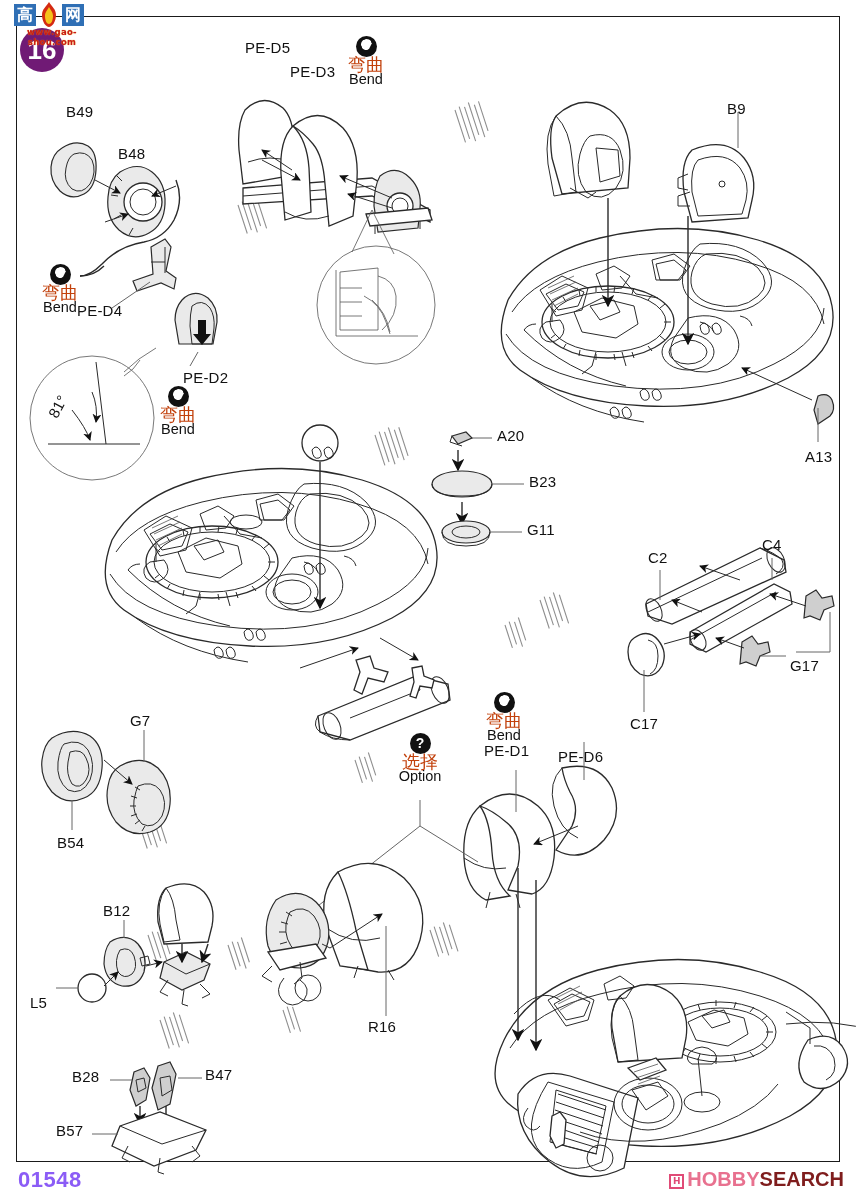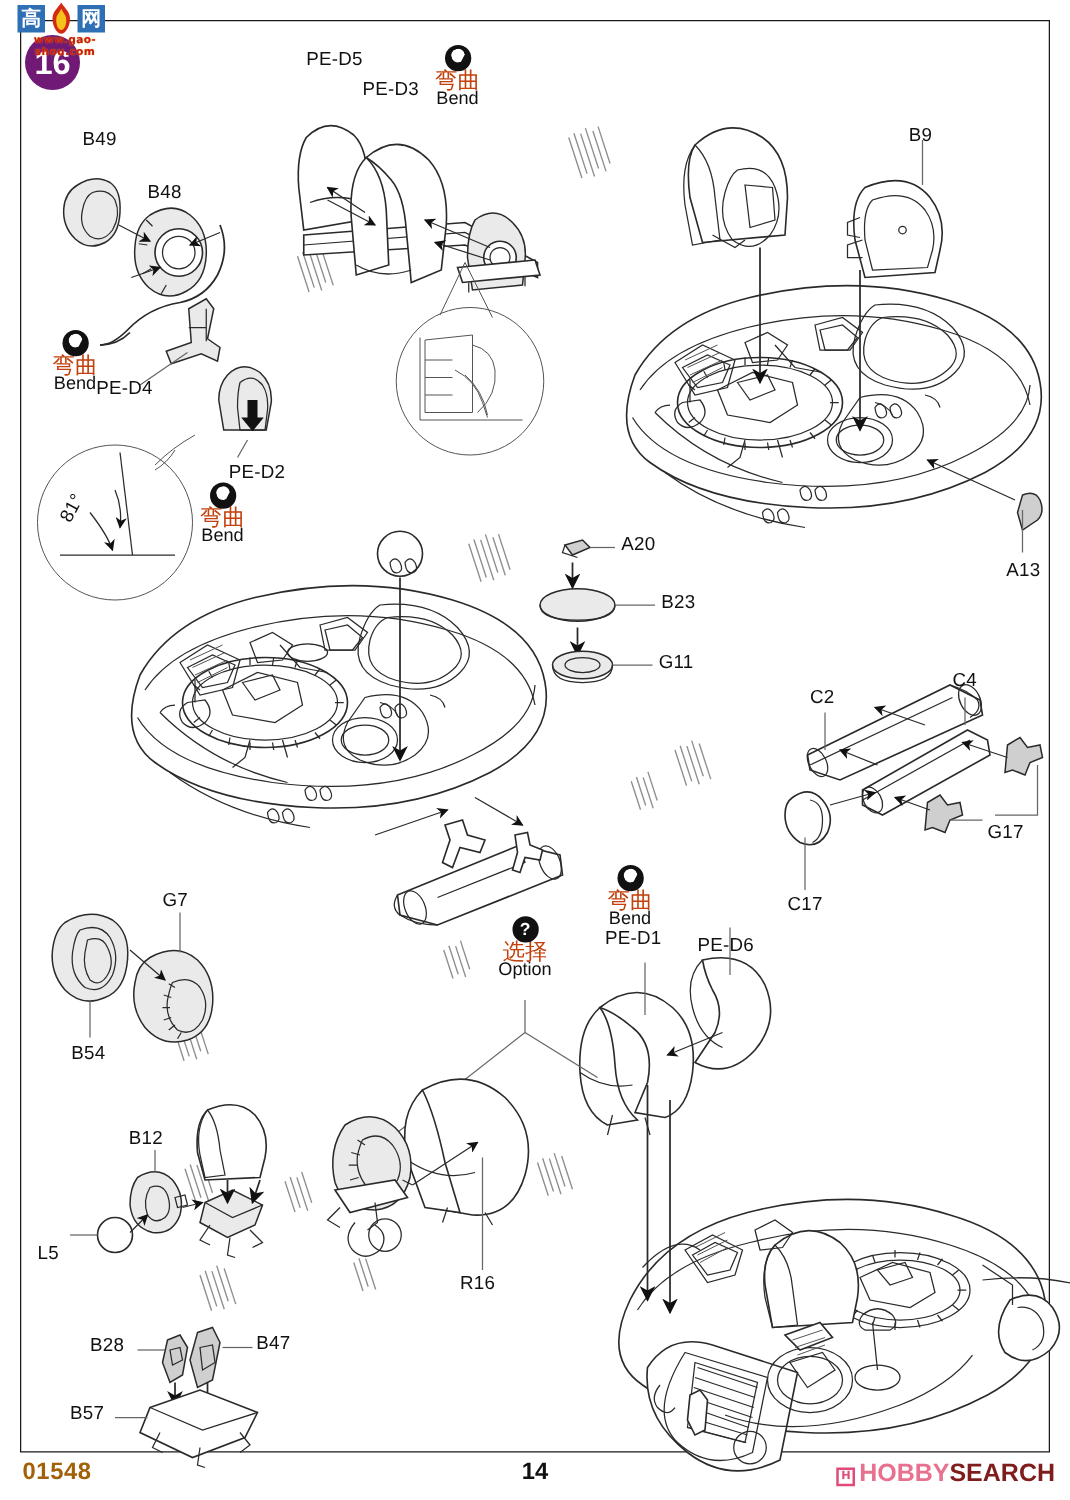--- a/index.html
+++ b/index.html
@@ -55,21 +55,21 @@
     width:44px; height:44px; border-radius:50%;
     background:#701a75; color:#fff;
     font-size:26px; font-weight:bold;
     line-height:44px; text-align:center;
     font-family:"Liberation Sans", sans-serif;
     z-index:30;
   }
   
   #footer-code {
     position:absolute; left:18px; top:1167px;
-    font-size:19px; font-weight:bold; color:#a16207;
+    font-size:22px; font-weight:bold; color:#8b5cf6;
     letter-spacing:.5px;
   }
   #footer-page {
     position:absolute; left:0; top:1167px;
     width:856px; text-align:center;
     font-size:19px; font-weight:bold; color:#111;
   }
   #footer-logo {
     position:absolute; right:12px; top:1168px;
     font-size:20px; font-weight:bold;
@@ -649,18 +649,17 @@
 
   <div class="marker" style="left:382px; top:733px;">
     <div class="marker-ico">
         <div class="qm">?</div>
       </div>
     <div class="marker-cn">选择</div>
     <div class="marker-en">Option</div>
   </div>
 
   <div id="footer-code">01548</div>
-  <div id="footer-page">14</div>
   <div id="footer-logo">
     <span class="hs-mark">H</span><span class="hs-hobby">HOBBY</span><span class="hs-search">SEARCH</span>
   </div>
 
 </div>
 
 </body></html>

